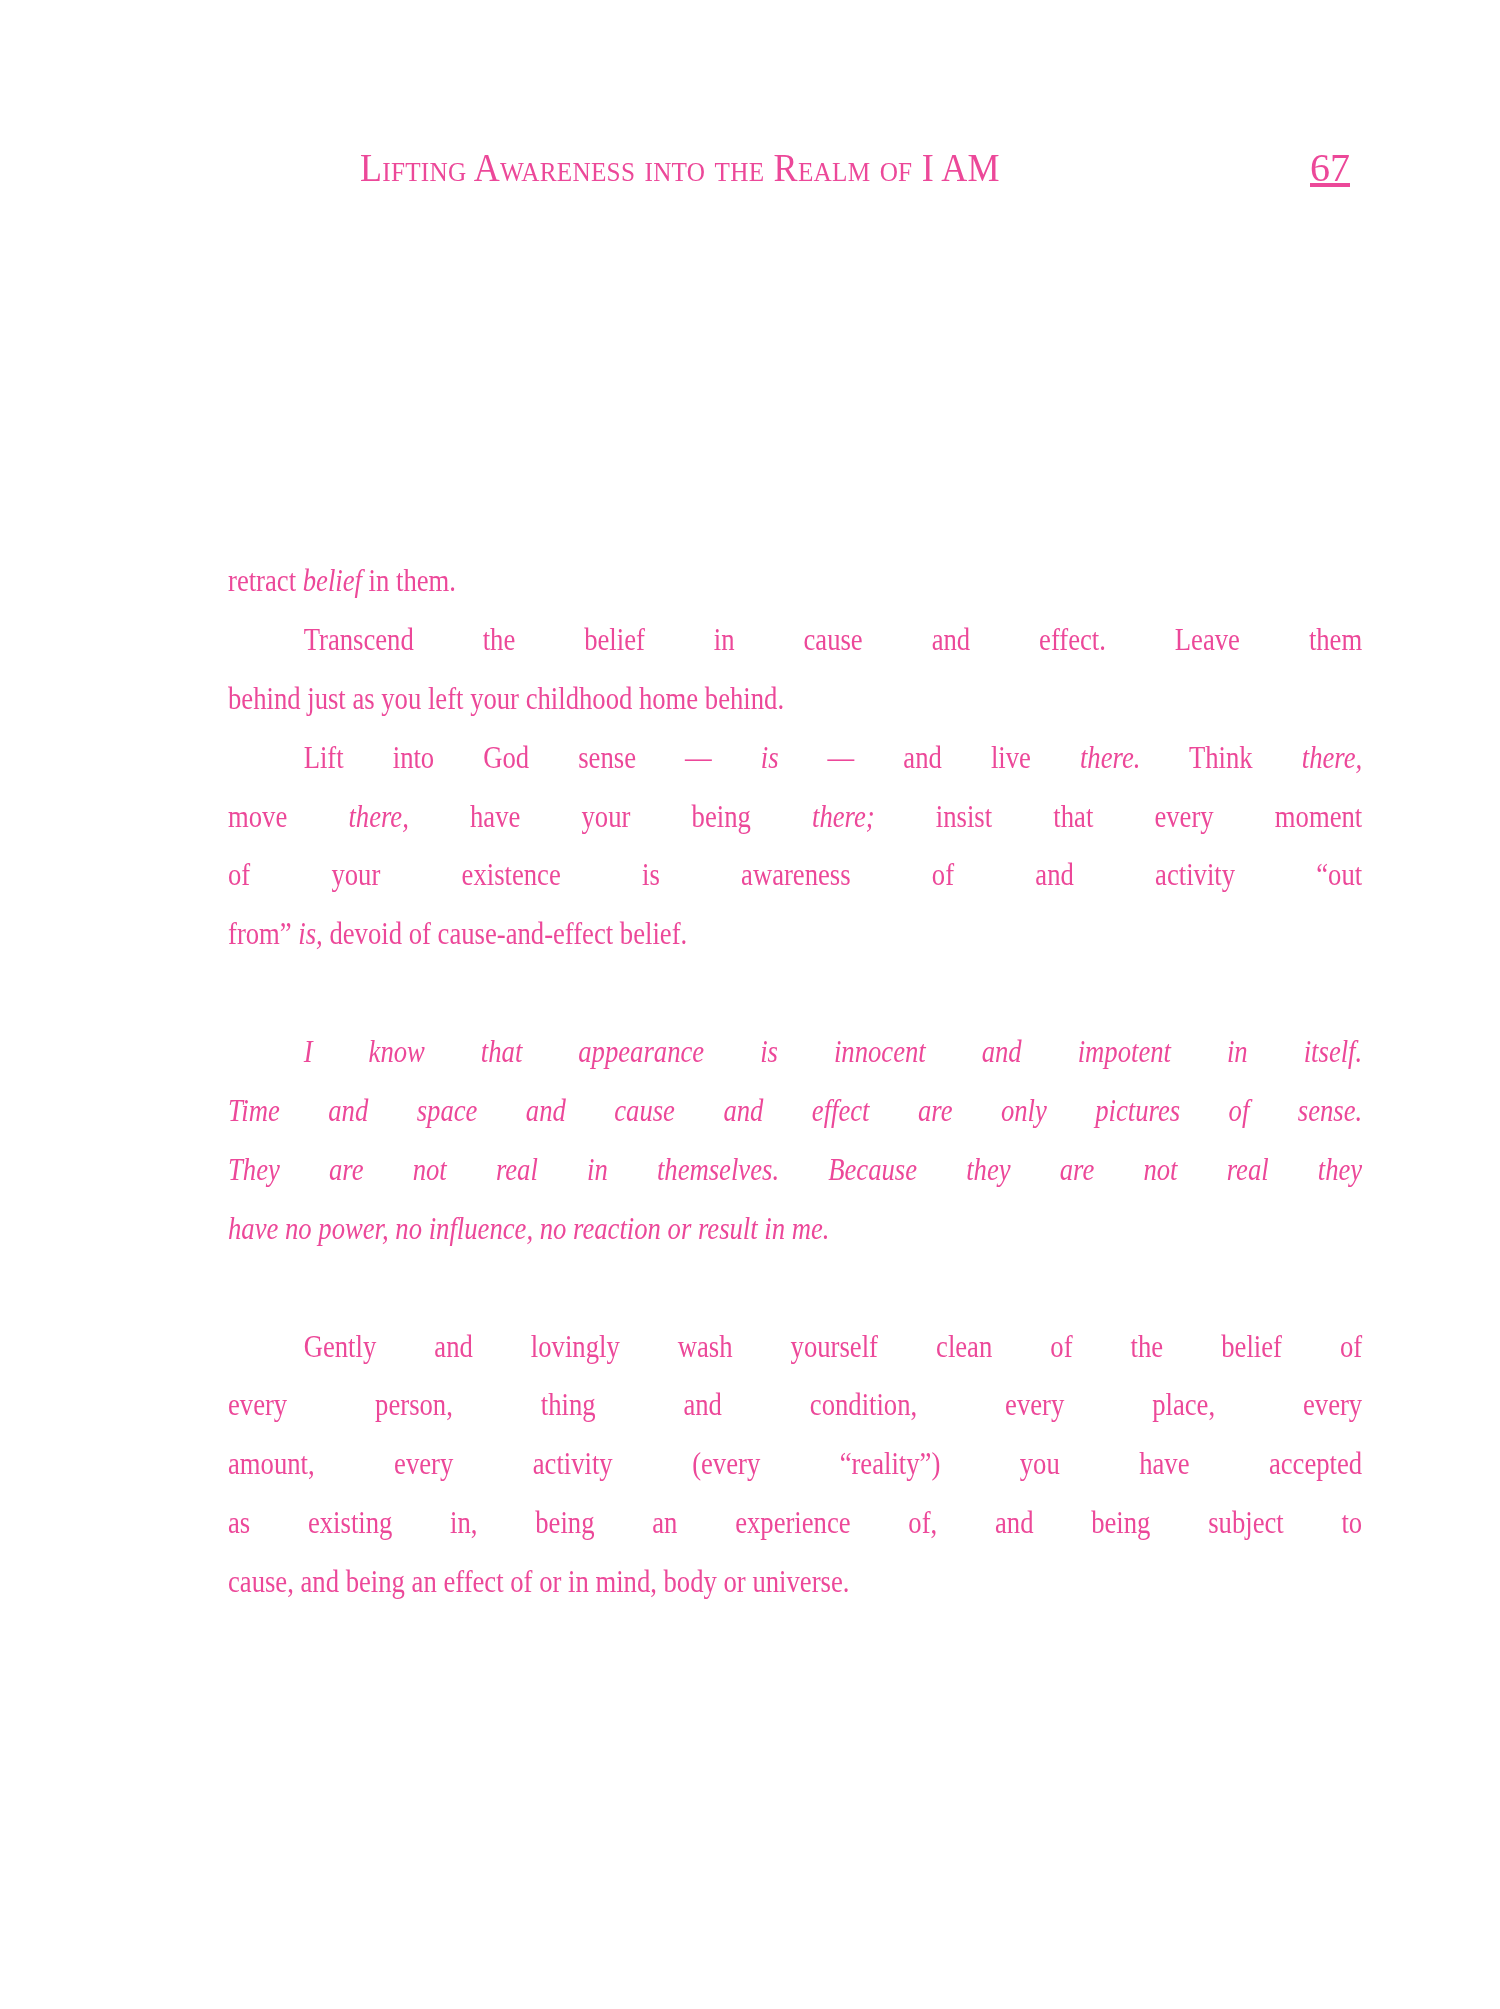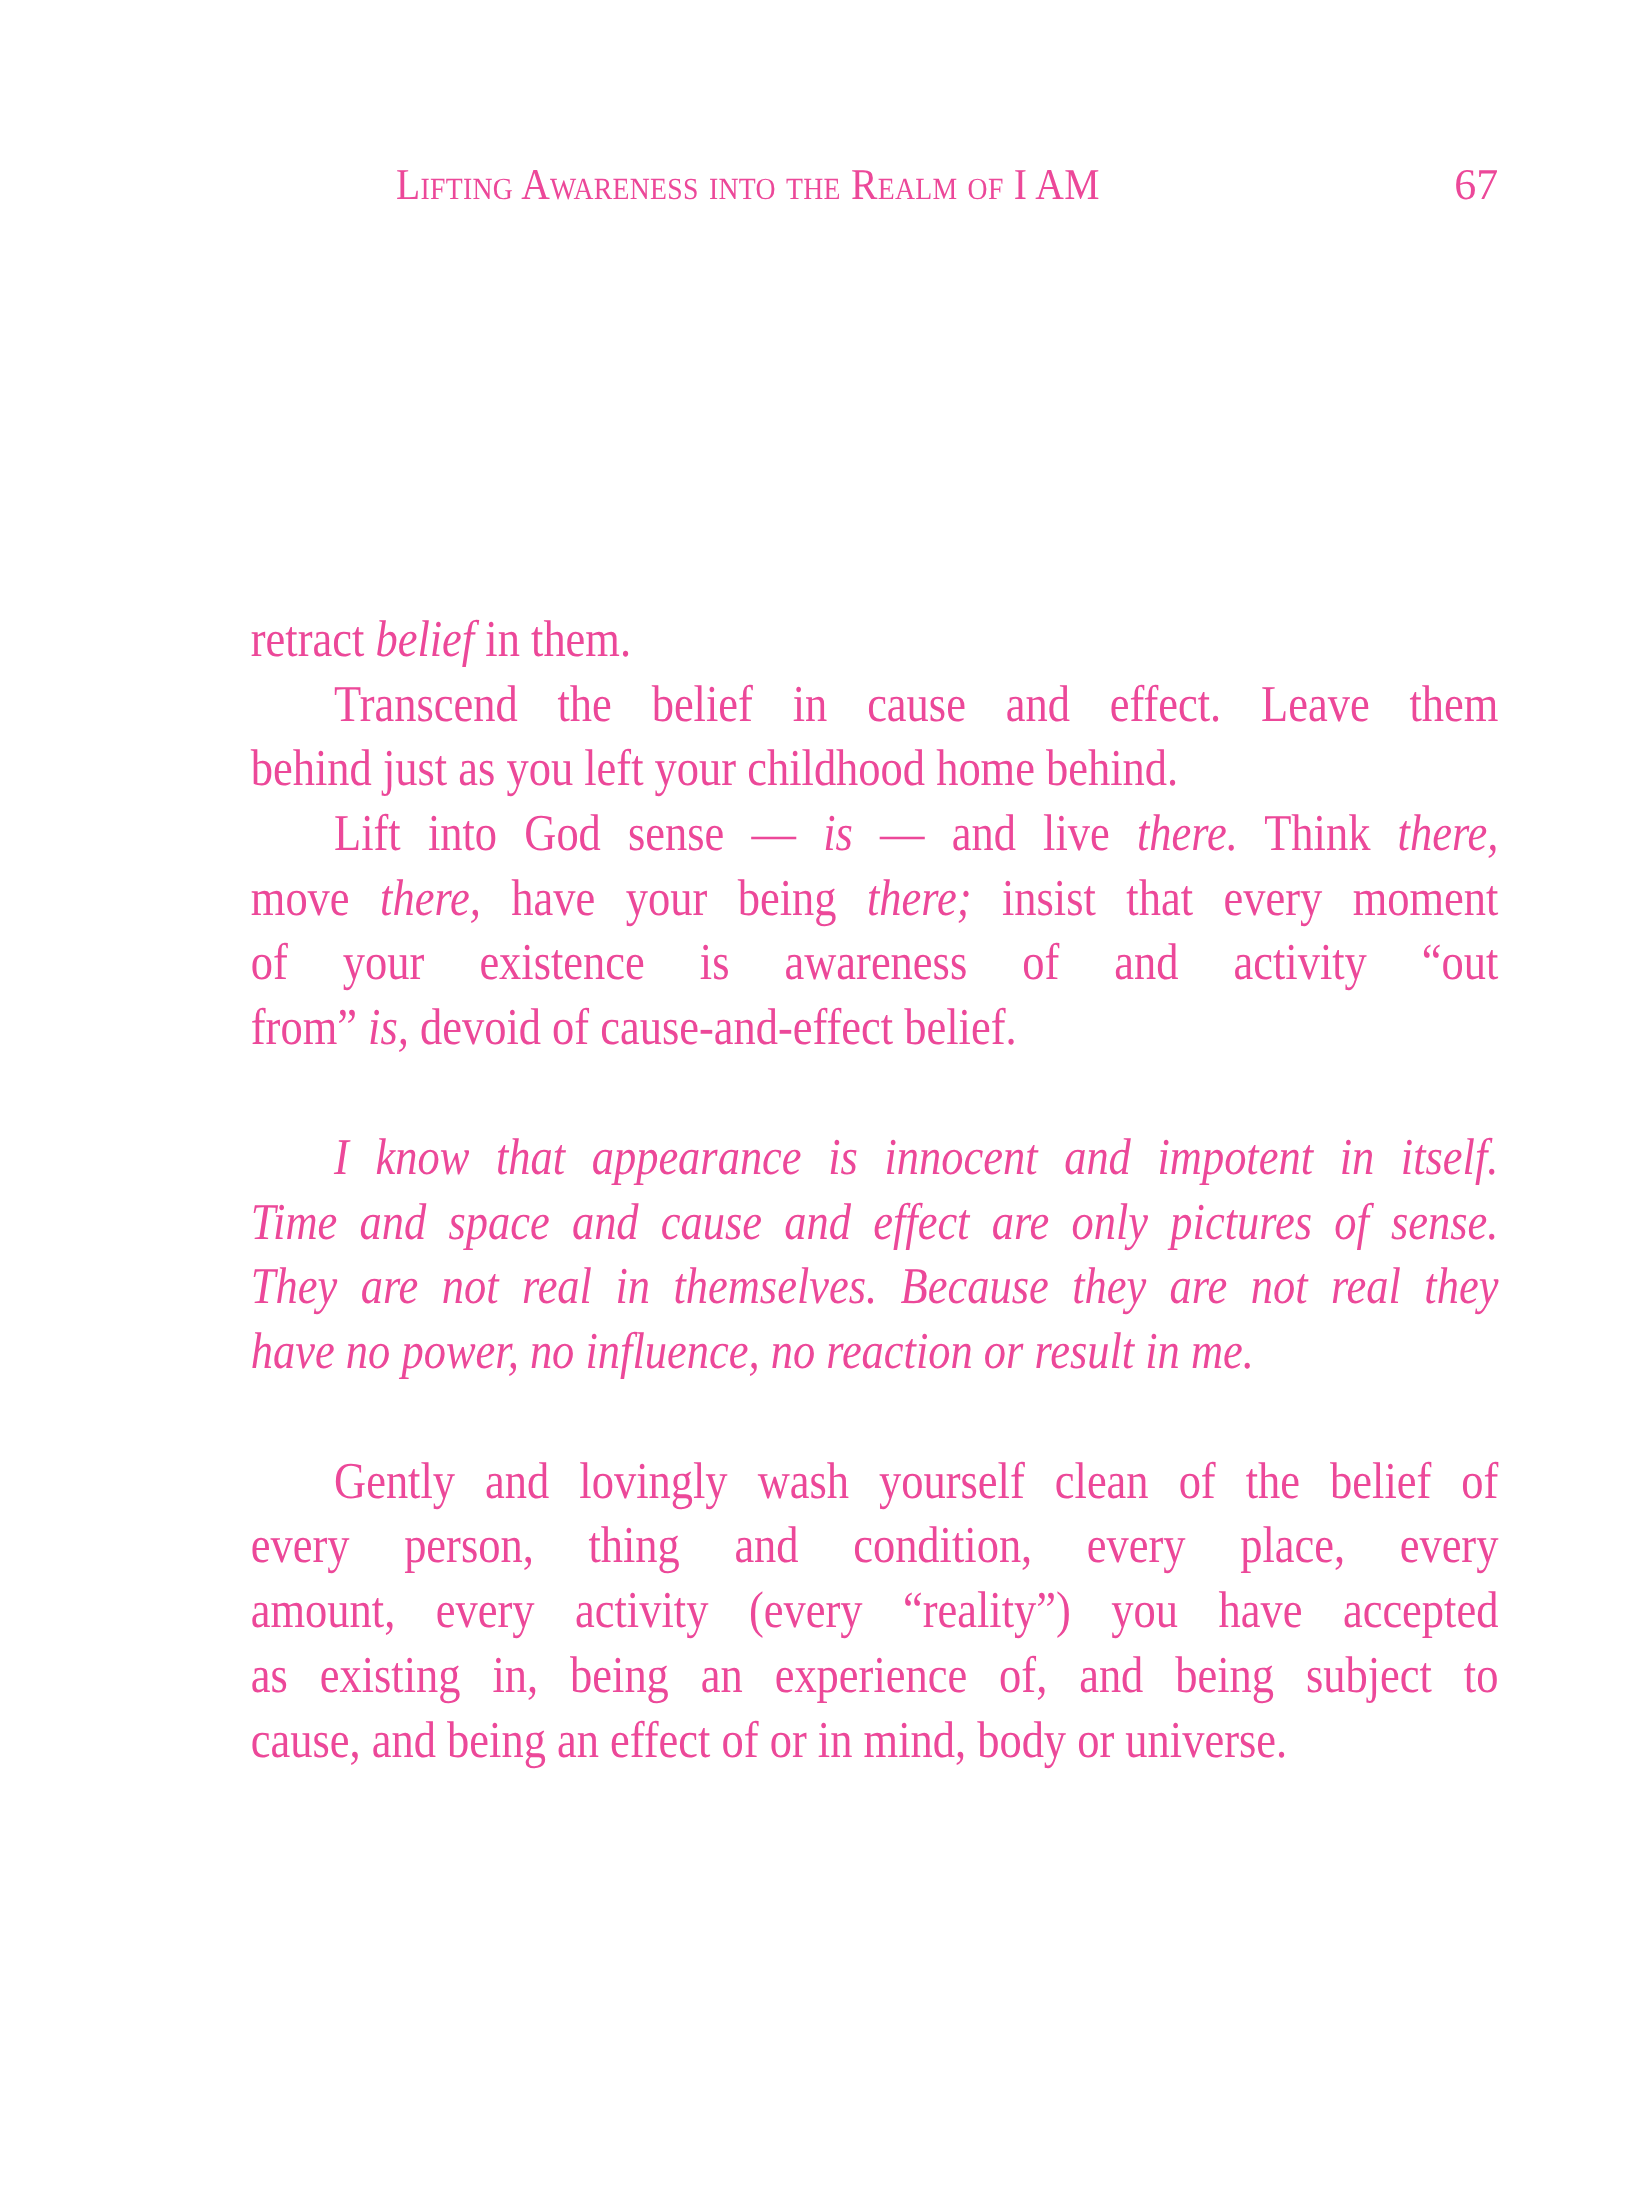--- a/index.html
+++ b/index.html
@@ -1,21 +1,21 @@
 <!DOCTYPE html>
 <html><head>
 <meta charset="utf-8">
 <style>
   html, body { margin: 0; padding: 0; background: #ffffff; }
   body { width: 1500px; height: 2009px; position: relative; overflow: hidden; }
   .page { position: absolute; left: 0; top: 0; width: 1500px; height: 2009px; background: #ffffff; color: #ec4899; font-family: "Liberation Serif", "DejaVu Serif", serif; }
   .running-head { position: absolute; top: 140px; left: 228px; width: 1134px; height: 56px; font-size: 40px; line-height: 56px; }
   .running-title { position: absolute; left: 132px; top: 0; font-variant: small-caps; letter-spacing: 0.3px; white-space: nowrap; transform: scaleX(0.9); transform-origin: left center; }
-  .page-num { position: absolute; right: 0; top: 0; }
-  .body-text { position: absolute; left: 228px; width: 1134px; font-size: 47px; line-height: 58.9px; }
+  .page-num { position: absolute; right: 12px; top: 0; text-decoration: underline; }
+  .body-text { position: absolute; left: 228px; width: 1134px; font-size: 31px; line-height: 58.9px; }
   .line { height: 58.9px; white-space: nowrap; text-align: justify; text-align-last: justify; transform: scaleX(0.86); transform-origin: left center; width: 116.3%; }
   .line.last { text-align-last: left; }
   .indent { padding-left: 88px; box-sizing: border-box; }
   .it { font-style: italic; }
   .gap { height: 58.9px; }
 </style>
 </head>
 <body>
 
 <div class="page">

